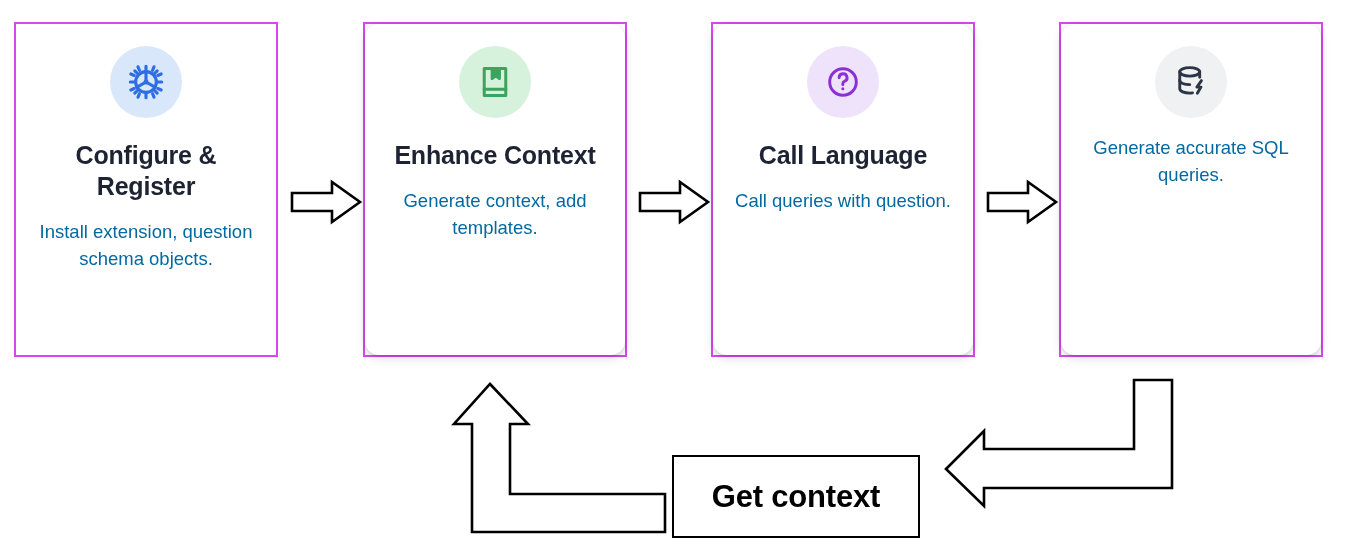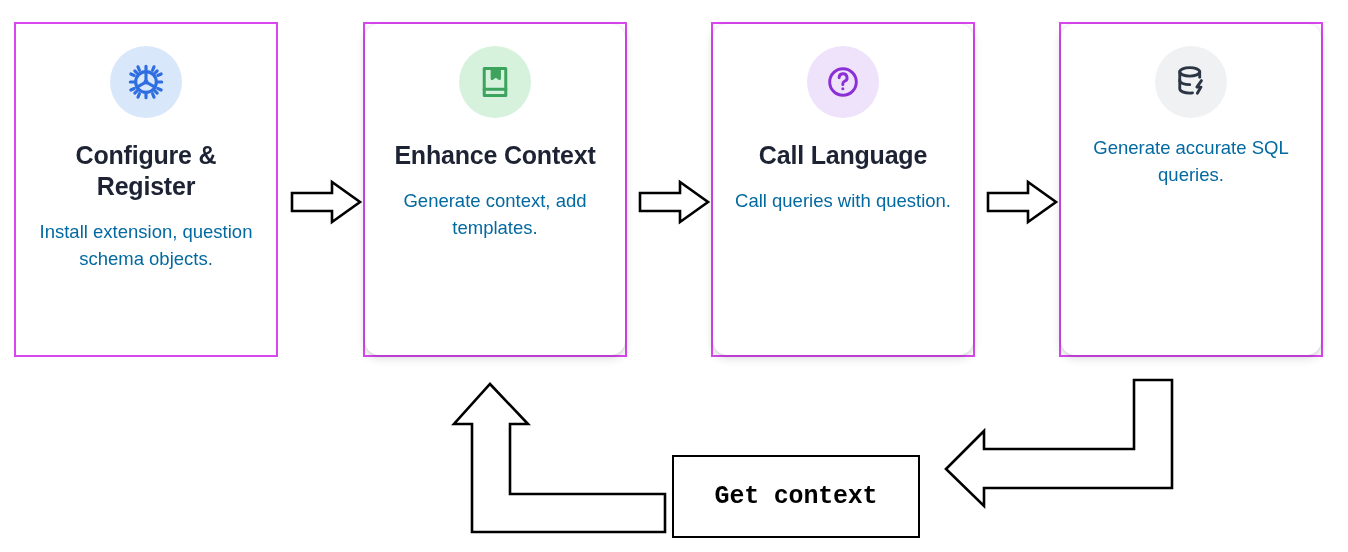--- a/index.html
+++ b/index.html
@@ -88,25 +88,24 @@
   .ctx-box {
     position: absolute;
     box-sizing: border-box;
     border: 2.6px solid #000000;
     background: #ffffff;
     display: flex;
     align-items: center;
     justify-content: center;
   }
   .ctx-label {
-    font-size: 25px;
+    font-size: 31px;
     font-weight: bold;
     color: #000000;
     letter-spacing: -0.2px;
-    font-family: Liberation Mono, monospace;
   }
 </style>
 </head>
 <body>
 
 <div id="canvas">
 
   <div class="card" style="left:14px; top:22px; width:264px; height:335px;">
     <div class="card-inner">
       <div class="icon-circle" style="background:#d9e7fb;">

